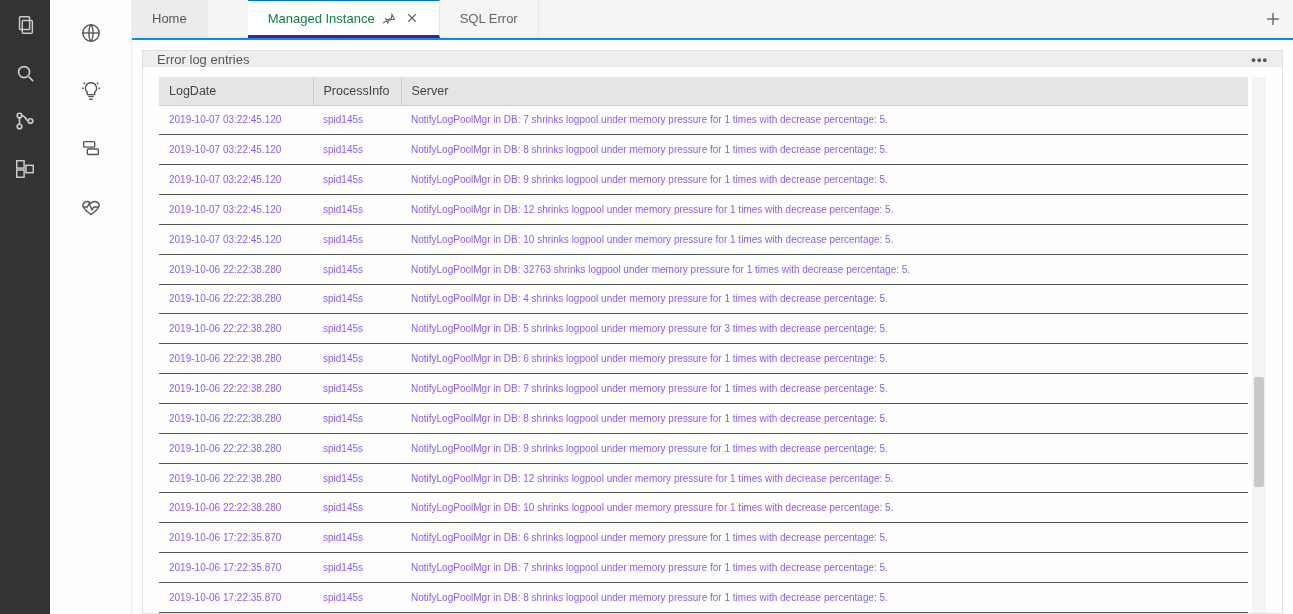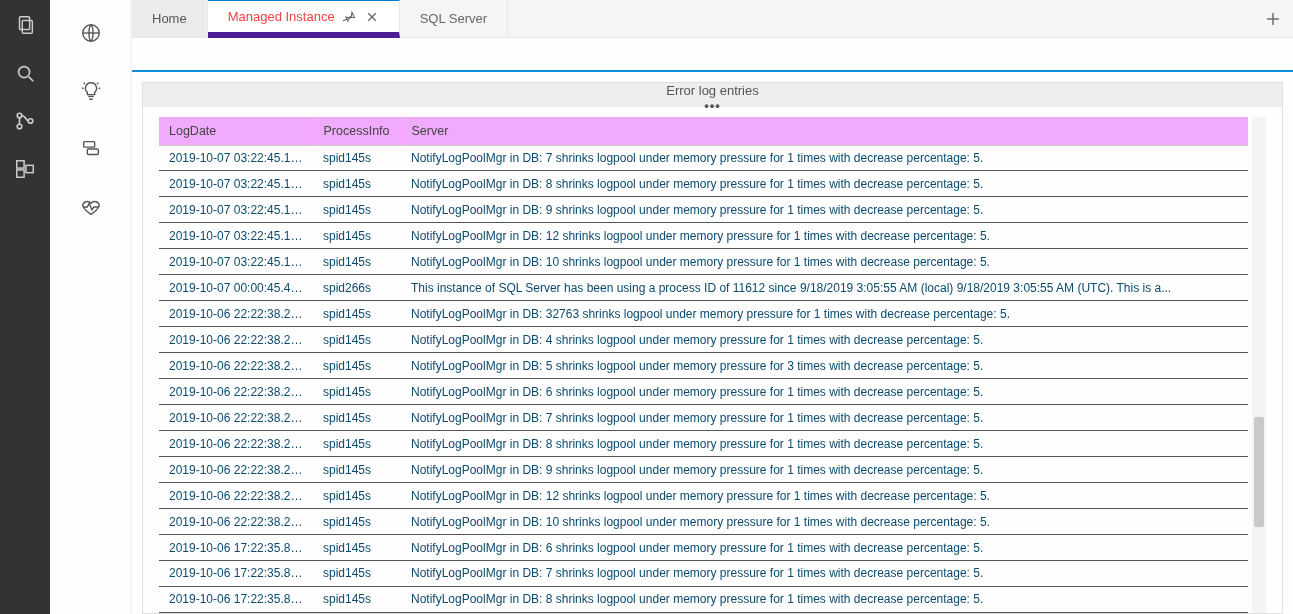--- a/index.html
+++ b/index.html
@@ -42,21 +42,20 @@
       width: 26px;height:26px;
       color:#555;
       display:flex;align-items:center;justify-content:center;
       cursor:pointer;
     }
     .main {
       flex: 1;
       display:flex;
       flex-direction:column;
       min-width:0;
-      gap:32px;
     }
     .tab-bar {
       height: 38px;
       display:flex;
       align-items:stretch;
       border-bottom: 1px solid #e8e8e8;
       background:#f5f5f5;
     }
     .tab {
       display:flex;
@@ -64,24 +63,25 @@
       padding: 0 20px;
       font-size: 13px;
       color:#666;
       cursor:pointer;
       gap:8px;
       border-right:1px solid #e8e8e8;
     }
     .tab.home { background:#ececec; color:#555; }
     .tab.active {
       background:#fff;
-      color:#ef4444;
+      color:#15803d;
       border-top: 1px solid #0078d4;
-      border-bottom:6px solid #4c1d95;
+      border-bottom:3px solid #4c1d95;
       margin-bottom:-1px;
+      margin-left:40px;
     }
     .tab .pin, .tab .close {
       width:14px;height:14px;color:#666;
       display:flex;align-items:center;justify-content:center;
     }
     .tab-bar-spacer { flex:1; }
     .tab-add {
       width:40px;display:flex;align-items:center;justify-content:center;
       color:#666;cursor:pointer;
     }
@@ -93,28 +93,27 @@
       min-height:0;
     }
     .panel {
       flex:1;
       border:1px solid #e0e0e0;
       display:flex;
       flex-direction:column;
       min-height:0;
     }
     .panel-header {
-      height:24px;
+      height:16px;
       background:#eeeeee;
       display:flex;
       align-items:center;
       padding: 0 14px;
       font-size:13px;
       color:#555;
-      flex-direction:column;
     }
     .panel-header .spacer{flex:1;}
     .panel-header .more { color:#555; cursor:pointer; letter-spacing:1px; font-weight:bold;}
     .panel-body {
       flex:1;
       padding: 10px 16px 0 16px;
       display:flex;
       min-height:0;
     }
     .table-wrap{
@@ -127,30 +126,30 @@
     table {
       border-collapse: collapse;
       width: 100%;
       table-layout: fixed;
     }
     th {
       text-align:left;
       font-weight: normal;
       font-size:12.5px;
       color:#444;
-      background:#f0abfc;
+      background:#e5e5e5;
       border-bottom:1px solid #ccc;
       border-right:1px solid #ccc;
       padding: 6px 10px;
       height:28px;
     }
     th:last-child{border-right:none;}
     td {
-      font-size:12px;
-      color:#0c4a6e;
+      font-size:10px;
+      color:#8b5cf6;
       border-bottom:1px solid #555;
       padding: 4px 10px;
       height:25px;
       white-space:nowrap;
       overflow:hidden;
       text-overflow:ellipsis;
     }
     col.c-date{width:154px;}
     col.c-proc{width:88px;}
     col.c-text{width:auto;}
@@ -251,21 +250,21 @@
           </svg>
       </span>
       <span class="close">
         <svg viewBox="0 0 16 16" width="12" height="12" stroke="currentColor" stroke-width="1.6">
             <line x1="3" y1="3" x2="13" y2="13"></line>
             <line x1="13" y1="3" x2="3" y2="13"></line>
           </svg>
       </span>
     </div>
     <div class="tab">
-      <span>SQL Server</span>
+      <span>SQL Error</span>
     </div>
     <div class="tab-bar-spacer"></div>
     <div class="tab-add">
       <svg viewBox="0 0 16 16" width="16" height="16" stroke="currentColor" stroke-width="1.4">
           <line x1="8" y1="2" x2="8" y2="14"></line>
           <line x1="2" y1="8" x2="14" y2="8"></line>
         </svg>
     </div>
   </div>
 
@@ -311,25 +310,20 @@
                   <td>2019-10-07 03:22:45.120</td>
                   <td>spid145s</td>
                   <td>NotifyLogPoolMgr in DB: 12 shrinks logpool under memory pressure for 1 times with decrease percentage: 5.</td>
                 </tr>
                 <tr>
                   <td>2019-10-07 03:22:45.120</td>
                   <td>spid145s</td>
                   <td>NotifyLogPoolMgr in DB: 10 shrinks logpool under memory pressure for 1 times with decrease percentage: 5.</td>
                 </tr>
                 <tr>
-                  <td>2019-10-07 00:00:45.410</td>
-                  <td>spid266s</td>
-                  <td>This instance of SQL Server has been using a process ID of 11612 since 9/18/2019 3:05:55 AM (local) 9/18/2019 3:05:55 AM (UTC). This is a...</td>
-                </tr>
-                <tr>
                   <td>2019-10-06 22:22:38.280</td>
                   <td>spid145s</td>
                   <td>NotifyLogPoolMgr in DB: 32763 shrinks logpool under memory pressure for 1 times with decrease percentage: 5.</td>
                 </tr>
                 <tr>
                   <td>2019-10-06 22:22:38.280</td>
                   <td>spid145s</td>
                   <td>NotifyLogPoolMgr in DB: 4 shrinks logpool under memory pressure for 1 times with decrease percentage: 5.</td>
                 </tr>
                 <tr>

